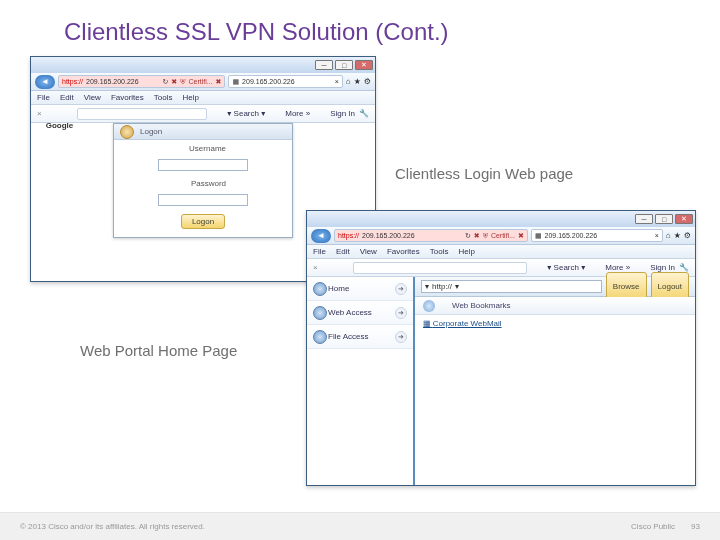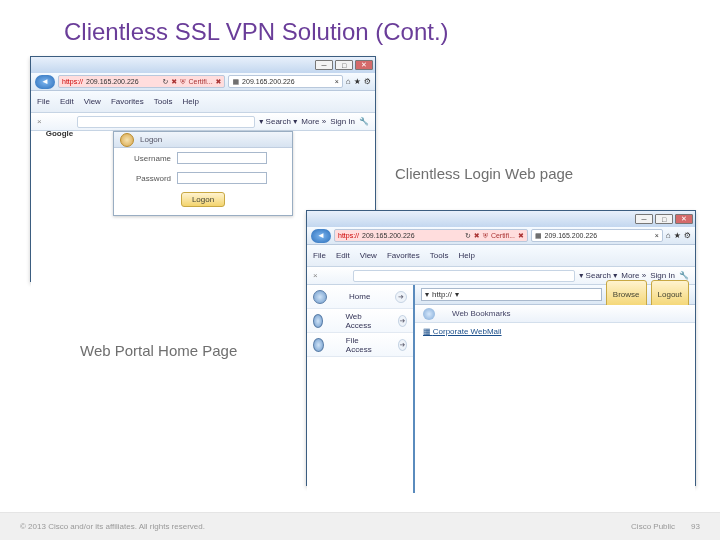--- a/index.html
+++ b/index.html
@@ -68,38 +68,38 @@
     height: 13px; background: #fff;
     border: 1px solid #b8c8dc; border-radius: 2px;
     display: flex; align-items: center; padding: 0 3px;
     font-size: 7px; gap: 3px;
   }
   .addr.red { background: #fdd; }
   .addr .https { color: #c00; }
   .addr .cert { color: #a33; }
   .addr .x { color: #a33; }
   .menubar {
-    height: 22px; background: linear-gradient(#f7fbff,#e6eef7);
+    height: 14px; background: linear-gradient(#f7fbff,#e6eef7);
     display: flex; align-items: center; gap: 10px;
     padding: 0 6px; font-size: 8px; color: #335;
     border-bottom: 1px solid #c6d4e4;
   }
   .toolbar2 {
     height: 18px; background: linear-gradient(#fff,#eef4fb);
     display: flex; align-items: center; gap: 4px;
     padding: 0 6px; font-size: 8px;
     border-bottom: 1px solid #c6d4e4;
   }
   .toolbar2 .x2 { color:#888; }
   .toolbar2 .google { font-weight: bold; margin-top: 24px; }
   .toolbar2 .gsearch {
     flex: 1; height: 12px; border: 1px solid #c6d4e4;
     background: #fff; border-radius: 2px;
   }
-  .toolbar2 .tbbtn { color:#335; }
+  .toolbar2 .tbbtn { color:#335;margin-left:16px; }
 
   
   .win1 { left: 30px; top: 56px; width: 346px; height: 226px; }
   .win1 .body1 {
     height: calc(100% - 66px);
     background: #fff; display:flex; align-items:flex-start; justify-content:center;
   }
   .logonbox {
     width: 180px; border: 1px solid #99adc2;
     box-shadow: 0 1px 3px rgba(0,0,0,.2); background:#fff;
@@ -108,21 +108,21 @@
   .logonbox .lbhead {
     height: 16px; background: linear-gradient(#f0f5fb,#d7e3f1);
     display:flex; align-items:center; gap:6px; padding: 0 6px;
     color:#556; border-bottom:1px solid #c0cee0;
   }
   .lbicon {
     width: 14px; height: 14px; border-radius: 50%;
     background: radial-gradient(#f7e3b0,#d6a54a);
     border:1px solid #b98b2d;
   }
-  .logonbox .lbrow { display:flex; align-items:center; gap:6px; padding: 4px 11px; }
+  .logonbox .lbrow { display:flex; align-items:center; gap:6px; padding: 4px 11px; flex-direction: column; }
   .logonbox .lbrow label { width: 46px; text-align:right; color:#555; }
   .logonbox .lbrow input {
     width: 90px; height: 12px; border:1px solid #a8b8cc;
     font-size: 8px; padding: 0 2px;
   }
   .logonbtn {
     display:block; margin: 4px auto 8px auto;
     background: linear-gradient(#fff3cf,#f3d46e);
     border: 1px solid #c8a843; border-radius: 3px;
     padding: 2px 10px; font-size: 8px; color:#443;
@@ -148,21 +148,21 @@
     background: linear-gradient(#fff3cf,#f3d46e);
     border:1px solid #c8a843; border-radius:3px;
     padding:9px 6px; font-size:8px; color:#443;
   }
   .leftpane {
     width: 108px; border-right: 2px solid #5a8bbd;
     display:flex; flex-direction:column;
   }
   .ritem {
     height: 24px; display:flex; align-items:center;
-    gap:22px; padding: 0 6px; font-size:8px; color:#335;
+    gap:1px; padding: 0 6px; font-size:8px; color:#335;
     border-bottom:1px solid #e2e9f2;
     background: linear-gradient(#fff,#f4f8fd);
   }
   .ritem .ricon {
     width:14px; height:14px; border-radius:50%;
     background: radial-gradient(#cfe3f7,#6e9acb);
     border:1px solid #5a7ea8;
   }
   .ritem .go {
     margin-left:auto; width:12px; height:12px; border-radius:50%;

